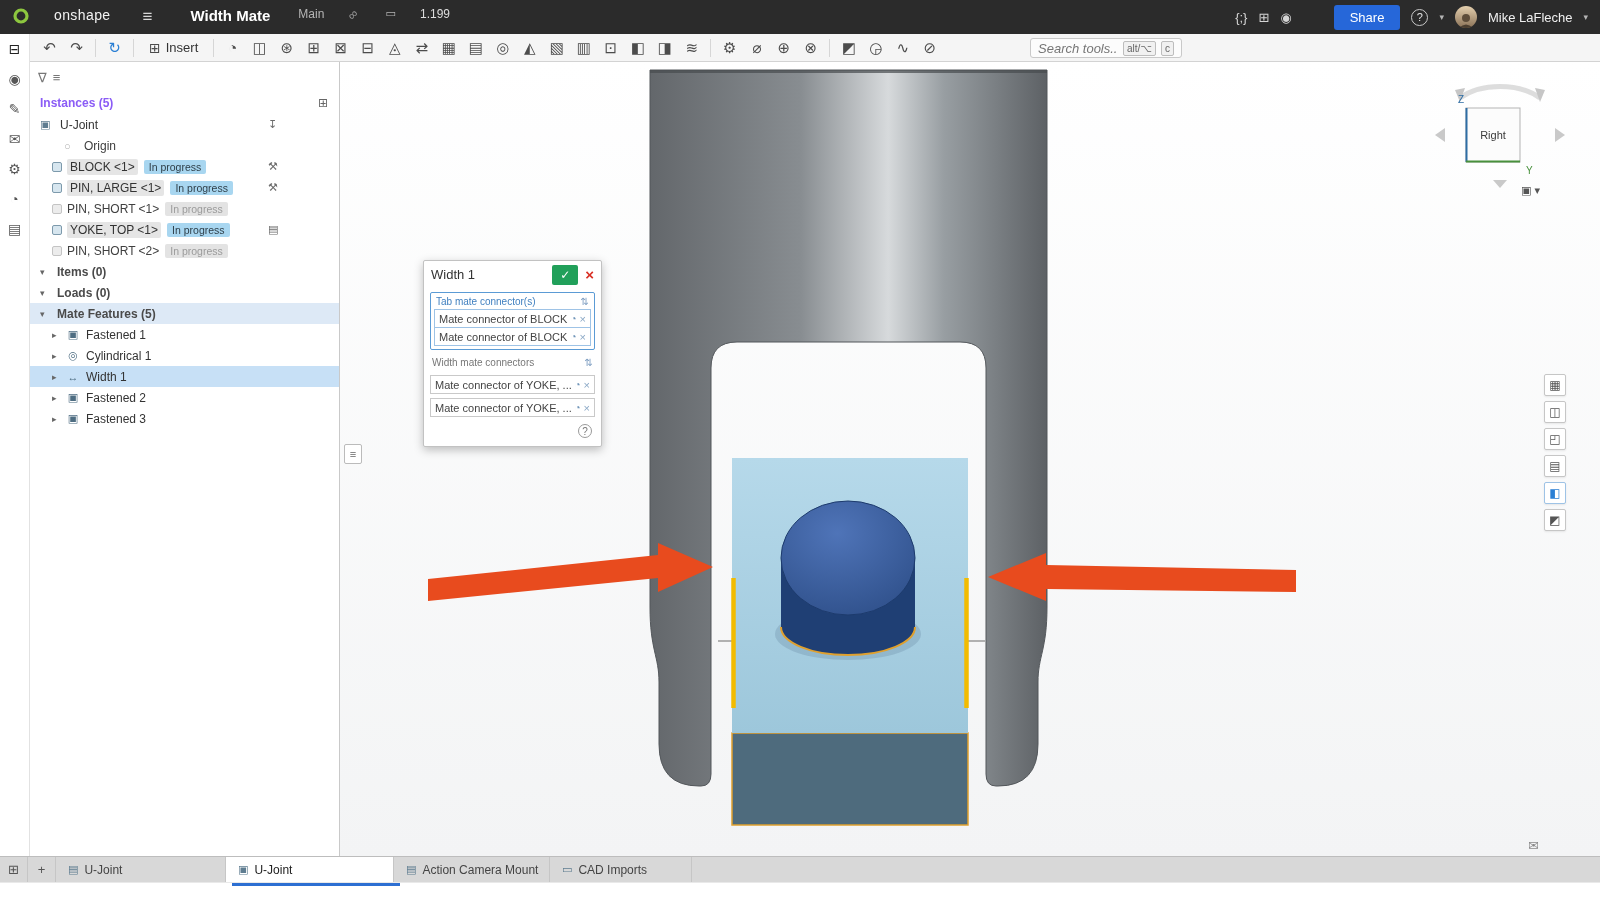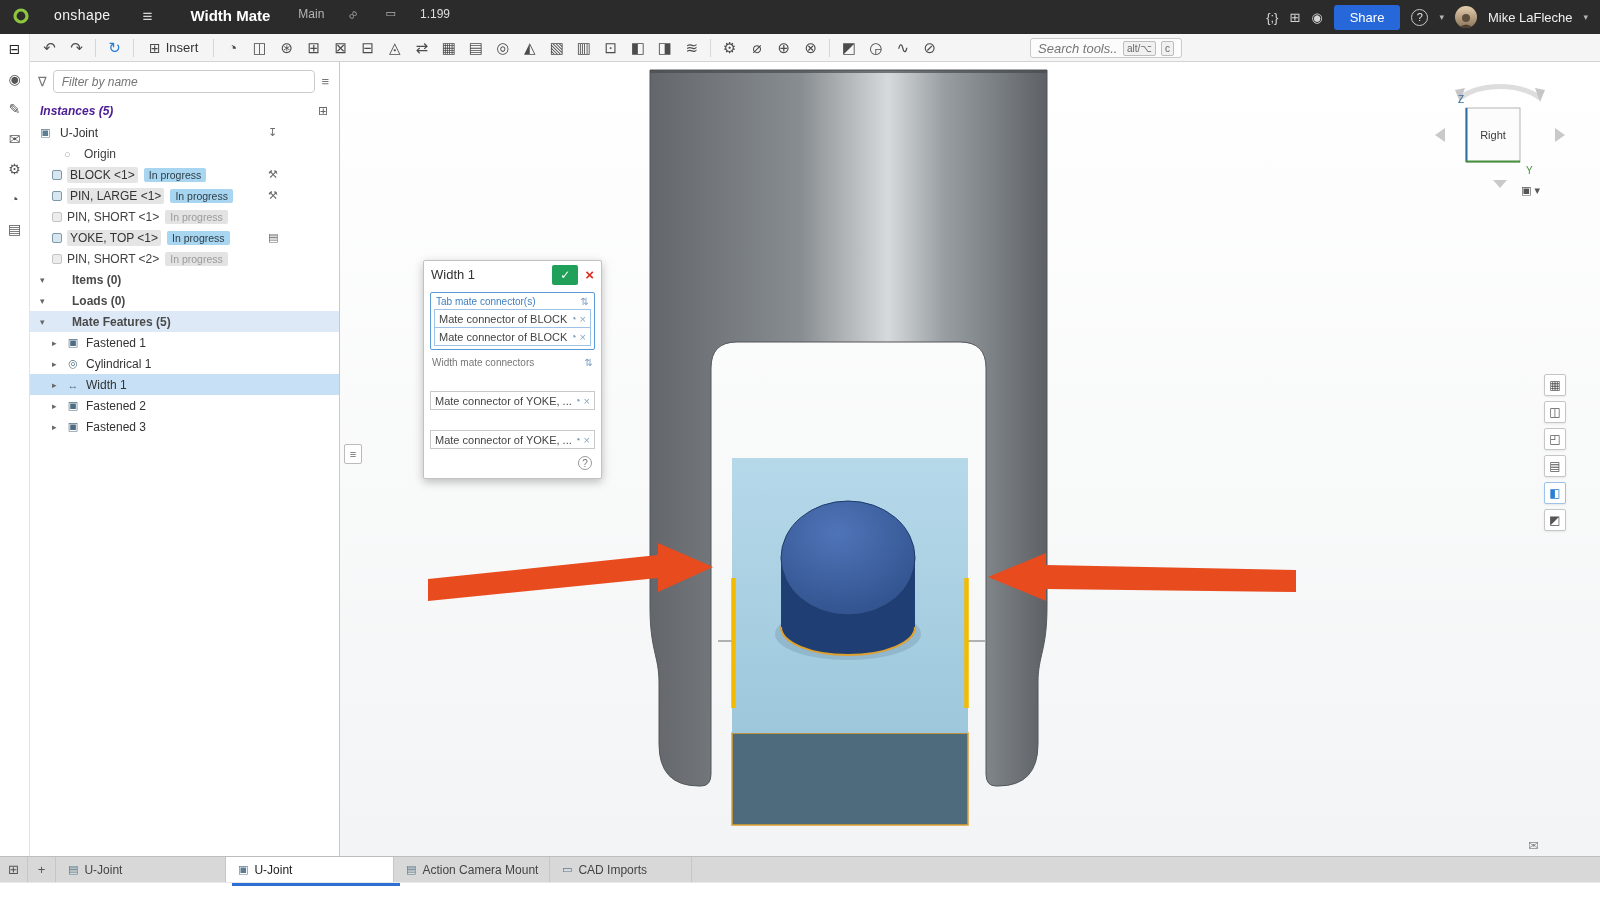--- a/index.html
+++ b/index.html
@@ -17,21 +17,21 @@
   .doc-title{font-size:15px;font-weight:bold;margin-left:14px;}
   .ws{font-size:12px;color:#b5b5b5;margin-left:4px;}
   .link-ico{color:#9a9a9a;font-size:13px;display:inline-block;transform:rotate(-45deg);}
   .folder-ico{color:#b5b5b5;font-size:11px;margin-left:4px;}
   .ver{font-size:12px;color:#dedede;}
   .tb-right{display:flex;align-items:center;gap:11px;}
   .tb-ico{color:#d5d5d5;font-size:13px;cursor:pointer;}
   .help-circ{width:17px;height:17px;border:1px solid #c9c9c9;border-radius:50%;display:flex;
     align-items:center;justify-content:center;font-size:11px;color:#e6e6e6;cursor:pointer;}
   .share{background:#2667d9;color:#fff;border:none;border-radius:3px;font-size:13px;
-    padding:5px 16px;cursor:pointer;font-family:inherit;}
+    padding:5px 16px;cursor:pointer;font-family:inherit;margin-left:31px;}
   .caret{color:#b5b5b5;font-size:9px;cursor:pointer;}
   .avatar{width:22px;height:22px;border-radius:50%;overflow:hidden;
     background:linear-gradient(#e4cfae,#8a7257);display:flex;align-items:flex-end;justify-content:center;}
   .uname{font-size:13px;color:#efefef;cursor:pointer;}
 
   
   .below{flex:1;display:flex;min-height:0;}
   .strip{flex:0 0 30px;background:#fff;border-right:1px solid #e2e2e2;display:flex;
     flex-direction:column;align-items:center;padding-top:7px;gap:14px;}
   .s-ico{font-size:14px;color:#565656;cursor:pointer;}
@@ -56,33 +56,33 @@
 
   .workarea{flex:1;display:flex;min-height:0;}
 
   
   .panel{flex:0 0 310px;background:#fff;border-right:1px solid #c9c9c9;font-size:12px;color:#333;overflow:hidden;}
   .filter-row{display:flex;align-items:center;gap:6px;padding:8px 10px 7px 8px;}
   .f-ico{color:#777;font-size:13px;cursor:pointer;}
   .filter-input{flex:1;height:23px;border:1px solid #ccc;border-radius:4px;padding:0 8px;
     font-size:12px;font-style:italic;color:#555;outline:none;font-family:inherit;}
   .sec-head{display:flex;align-items:center;padding:4px 10px;position:relative;}
-  .sec-lbl{font-weight:bold;font-size:12px;color:#4c1d95;font-style:italic;}
+  .sec-lbl{font-weight:bold;font-size:12px;color:#8b5cf6;}
   .sec-ico{position:absolute;left:288px;color:#666;font-size:12px;cursor:pointer;}
   .prow{height:21px;display:flex;align-items:center;position:relative;padding-left:10px;cursor:pointer;}
   .indent1{padding-left:22px;}
   .indent2{padding-left:34px;}
   .chev{width:13px;font-size:9px;color:#666;}
   .t-ico{font-size:11px;color:#5f7d91;width:15px;}
   .part-box{width:10px;height:10px;border:1px solid #7d9aac;background:#d7e6ef;border-radius:2px;flex:0 0 10px;}
   .part-box.dim{border-color:#c4c4c4;background:#ececec;}
   .lbl{margin-left:5px;white-space:nowrap;}
   .lbl.hl{background:#e5e5e5;padding:1px 3px;border-radius:2px;}
   .lbl.dim{color:#404040;}
-  .lbl.bold{font-weight:bold;color:#4a4a4a;margin-left:19px;}
+  .lbl.bold{font-weight:bold;color:#4a4a4a;margin-left:4px;}
   .badge{margin-left:6px;font-size:10.5px;padding:1px 5px;border-radius:2px;background:#a8d6f0;color:#2e3e48;}
   .badge.off{background:#e3e3e3;color:#9b9b9b;}
   .r-ico{position:absolute;left:238px;color:#6b6b6b;font-size:11px;}
   .prow.matesel{background:#dde9f6;}
   .prow.rowsel{background:#c7e0f6;}
   .m-ico{width:16px;text-align:center;font-size:11px;color:#4e6d82;}
 
   
   .viewport{flex:1;position:relative;overflow:hidden;
     background:linear-gradient(180deg,#ffffff 0%,#f3f4f5 100%);}
@@ -107,21 +107,21 @@
   .cancel{background:none;border:none;color:#d93025;font-size:15px;font-weight:bold;cursor:pointer;font-family:inherit;}
   .dlg-body{padding:4px 6px 3px;}
   .group{margin-bottom:6px;}
   .group.active-group{border:1px solid #5b9bd5;border-radius:2px;padding:2px 3px 3px;}
   .grp-head{display:flex;align-items:center;justify-content:space-between;padding:1px 2px 3px;}
   .grp-lbl{font-size:10px;color:#777;}
   .grp-lbl.blue{color:#3f7fbf;}
   .sort-ico{font-size:10px;color:#7c9cc0;cursor:pointer;}
   .conn-row{display:flex;align-items:center;border:1px solid #9ec3e6;background:#fff;height:19px;
     padding:0 4px;margin-top:-1px;}
-  .group.plain .conn-row{border-color:#c9c9c9;margin-top:20px;}
+  .group.plain .conn-row{border-color:#c9c9c9;margin-top:4px;}
   .conn-lbl{flex:1;font-size:11px;color:#444;white-space:nowrap;overflow:hidden;}
   .c-ico{font-size:10px;color:#6f94b8;margin:0 3px;cursor:pointer;}
   .c-x{font-size:11px;color:#8aa8c6;cursor:pointer;}
   .dlg-foot{display:flex;justify-content:flex-end;padding:1px 3px 5px;}
   .help-ico{width:14px;height:14px;border:1px solid #9a9a9a;border-radius:50%;color:#777;
     font-size:10px;display:flex;align-items:center;justify-content:center;cursor:pointer;}
 
   
   .tabbar{flex:0 0 26px;background:#d8d8d8;border-top:1px solid #bdbdbd;display:flex;align-items:stretch;}
   .ft-ico{width:28px;display:flex;align-items:center;justify-content:center;color:#555;font-size:13px;
@@ -231,21 +231,20 @@
           <kbd>alt/⌥</kbd>
           <kbd>c</kbd>
         </div>
       </div>
 
       <div class="workarea">
 
         <aside class="panel">
           <div class="filter-row">
             <span class="f-ico">∇</span>
-            <input class="filter-input" placeholder="Filter by name" style="">
             <span class="f-ico">≡</span>
           </div>
 
           <div class="sec-head">
             <span class="sec-lbl">Instances (5)</span>
             <span class="sec-ico">⊞</span>
           </div>
 
           <div class="prow">
             <span class="t-ico">▣</span>

